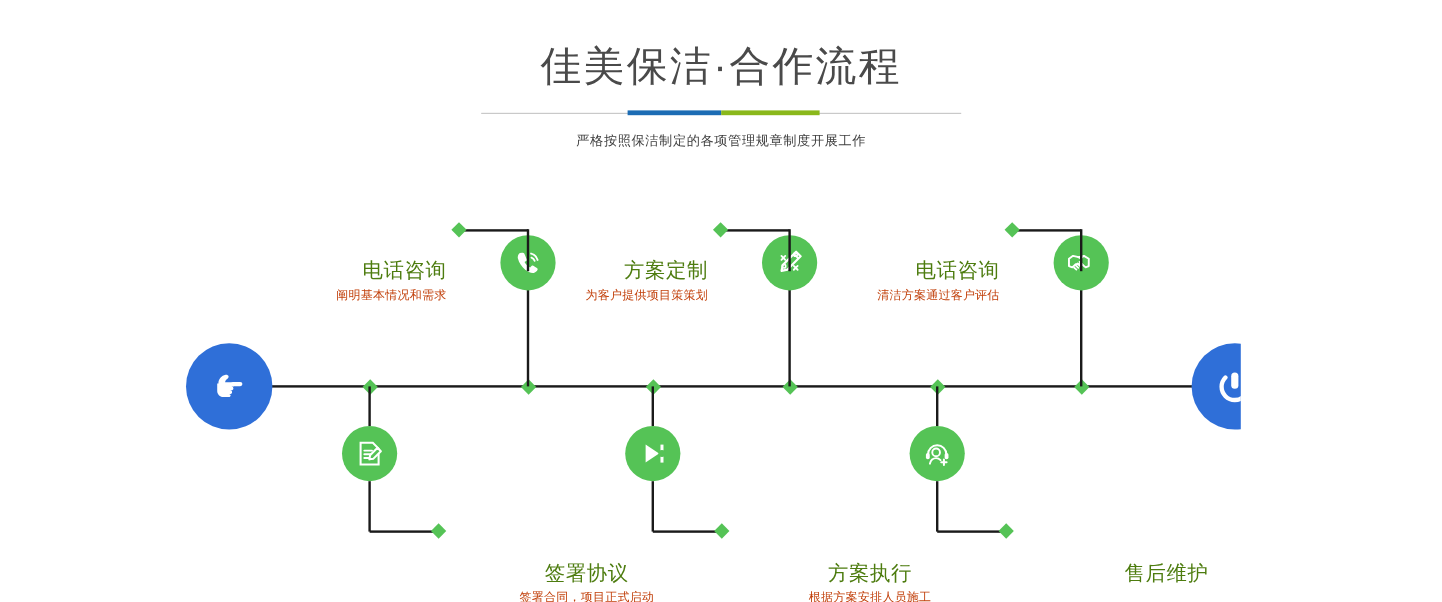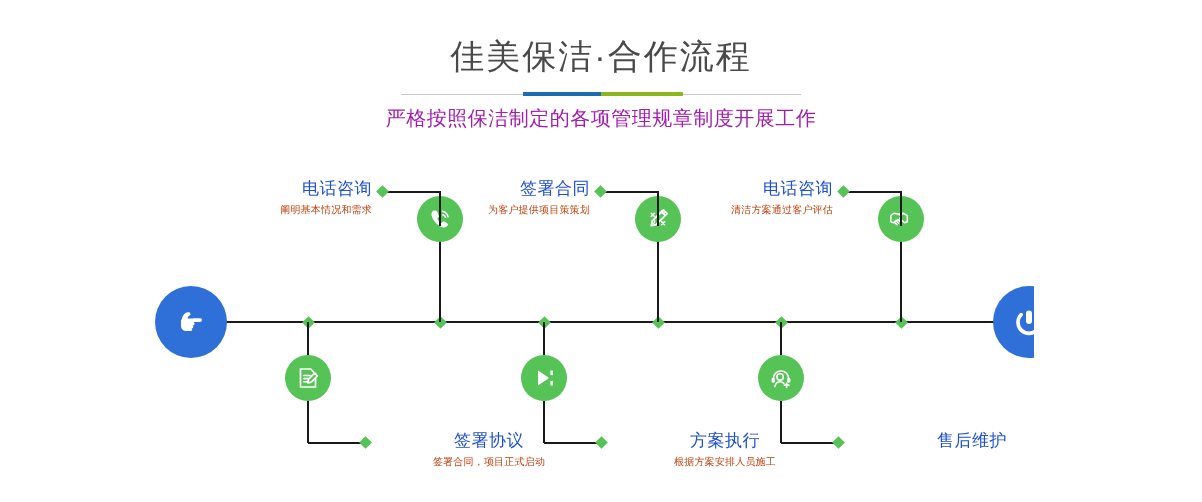--- a/index.html
+++ b/index.html
@@ -59,23 +59,23 @@
     position: absolute;
     left: 200px;
     top: 0;
     width: 82px;
     height: 4px;
     background: #8ab81b;
   }
   #page-subtitle {
     margin: 0;
     padding-top: 12px;
-    font-size: 20px;
+    font-size: 11px;
     line-height: 20px;
-    color: #a21caf;
+    color: #404040;
     letter-spacing: 0.5px;
   }
 
   
   #timeline-axis {
     position: absolute;
     left: 176px;
     top: 321px;
     width: 850px;
     height: 2px;
@@ -139,22 +139,23 @@
     left: -4.5px;
     top: -4.5px;
   }
   .label-block {
     position: absolute;
     white-space: nowrap;
   }
   .label-block .m-title {
     font-size: 17px;
     line-height: 22px;
-    color: #1d4ed8;
+    color: #4d7c0f;
     letter-spacing: 0.5px;
+    margin-top: 37px;
   }
   .label-block .m-desc {
     font-size: 10px;
     line-height: 20px;
     color: #c2410c;
     letter-spacing: 0.2px;
   }
   .label-block.align-right { text-align: right; }
   .label-block.align-left  { text-align: center; }
 
@@ -253,21 +254,21 @@
           <circle cx="8.3" cy="15.8" r="1.5" fill="none" stroke="#ffffff" stroke-width="1.3"></circle>
           <path d="M6.2 7.3l3.2 3.2M9.4 7.3l-3.2 3.2" stroke="#ffffff" stroke-width="1.5" stroke-linecap="round"></path>
           <path d="M16.5 15.6l3.2 3.2M19.7 15.6l-3.2 3.2" stroke="#ffffff" stroke-width="1.5" stroke-linecap="round"></path>
         </svg>
       </span>
     </div>
     <div class="elbow-v" style="left:-0.75px; top:-131px; height:35px;"></div>
     <div class="elbow-h" style="left:-57px; top:-131px; width:57px;"></div>
     <div class="diamond" style="left:-62px; top:-135.5px;"></div>
     <div class="label-block align-right" style="left:-268px; top:-144px; width:200px;">
-      <div class="m-title">签署合同</div>
+      <div class="m-title">方案定制</div>
       <div class="m-desc">为客户提供项目策策划</div>
     </div>
   </div>
 
   <div class="milestone" style="left:544px; top:322px;">
     <div class="diamond axis-dot"></div>
     <div class="stem" style="top:0px; height:33px;"></div>
     <div class="node-circle" style="top:33px;">
       <span>
         <svg class="icon-svg" width="26" height="26" viewBox="0 0 26 26">

